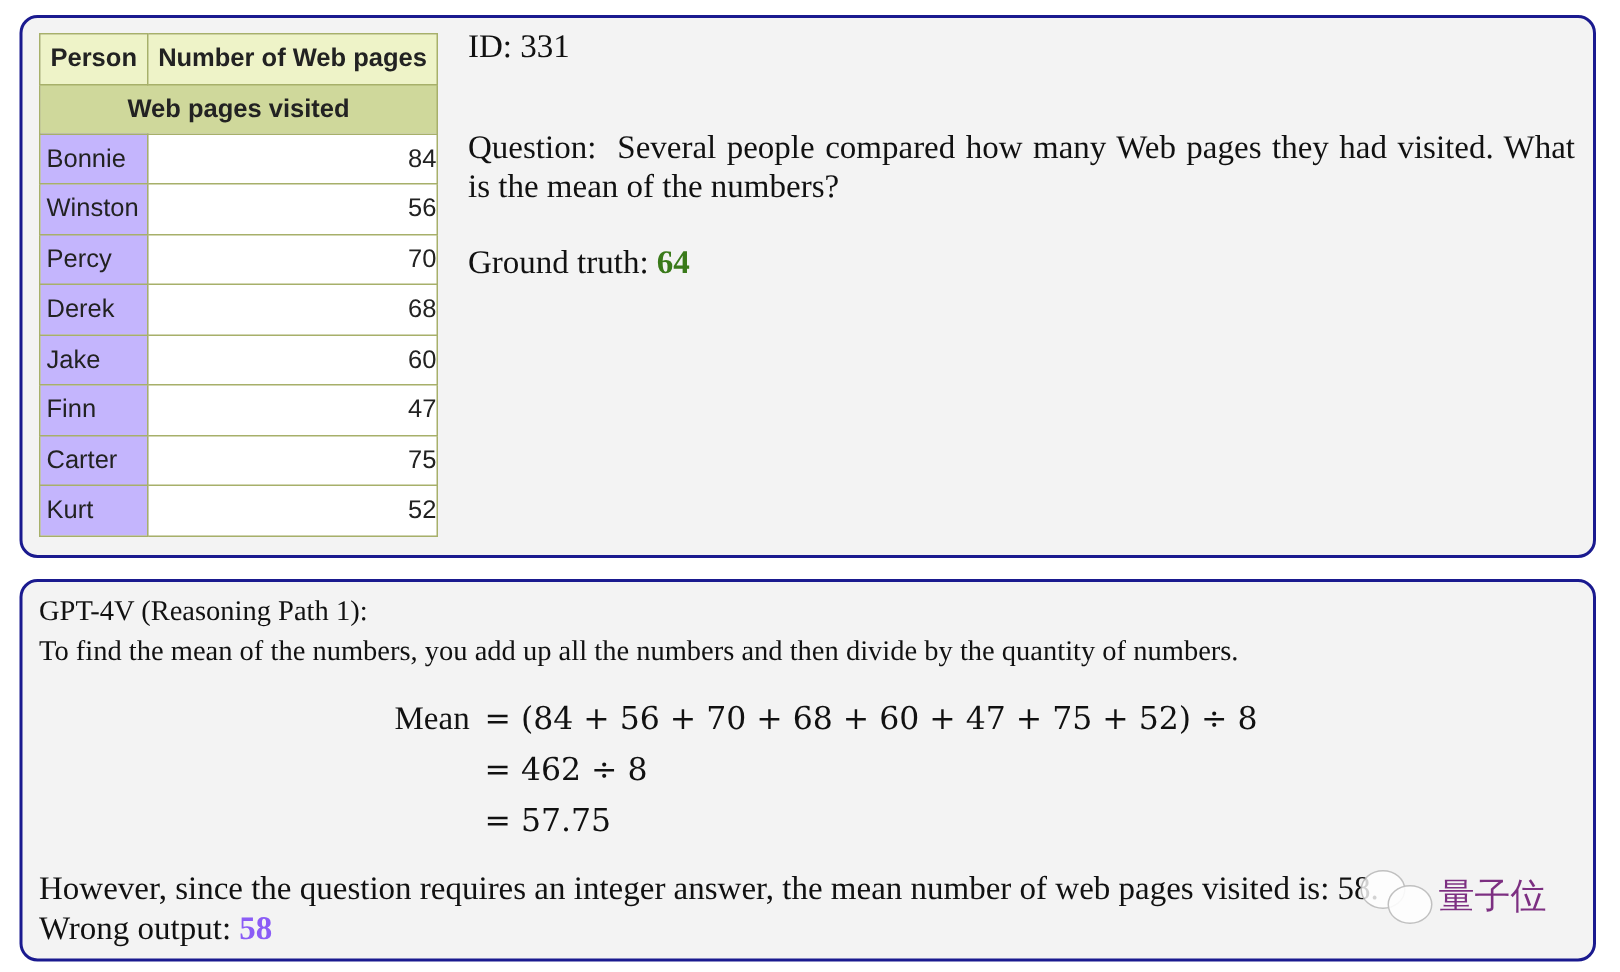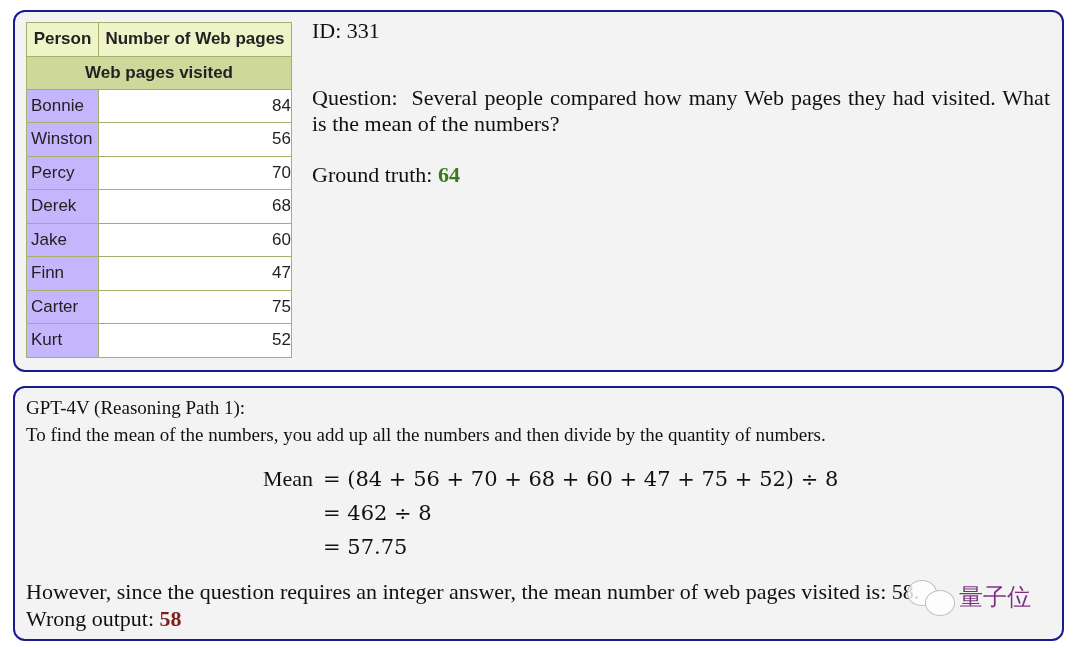--- a/index.html
+++ b/index.html
@@ -21,21 +21,21 @@
   .tbl .val { background: #ffffff; text-align: right; width: 192px; }
   .tbl .colhdr.c1 { width: 71px; }
 
   
   .info { position: absolute; left: 297px; top: 6px; width: 738px; font-size: 22px; line-height: 26px; }
   .info p { margin: 0; }
   .b { font-weight: normal; }
   #id-line { margin-bottom: 26px !important; }
   #question-line { text-align: justify; margin-bottom: 25px !important; margin-top: 41px; }
   .green { color: #3a7a1a; font-weight: bold; }
-  .red { color: #7f1d1d; font-weight: bold; }
+  .red { color: #8b5cf6; font-weight: bold; }
 
   
   .reason { position: absolute; left: 11px; top: 6px; width: 1020px; font-size: 19px; line-height: 27px; }
   .reason p { margin: 0; white-space: nowrap; }
   .math { position: absolute; left: 248px; top: 74px; font-family: "DejaVu Serif", "Liberation Serif", serif;
           font-size: 21px; line-height: 34px; }
   .math .row { display: flex; white-space: nowrap; }
   .math .lhs { width: 56px; text-align: left; padding-right: 4px; font-family: "Liberation Serif", serif; font-size: 22px; }
   .after { position: absolute; left: 11px; top: 190px; font-size: 22px; line-height: 27px; }
   .after p { margin: 0; white-space: nowrap; }

